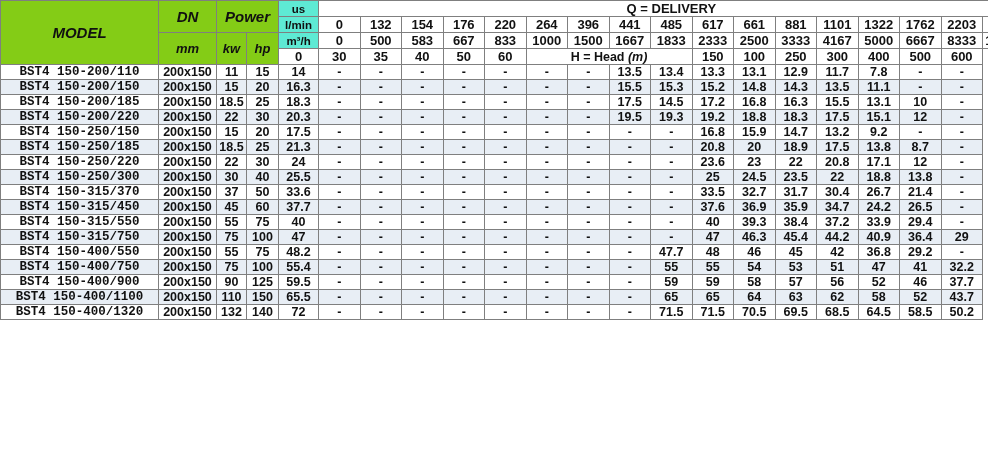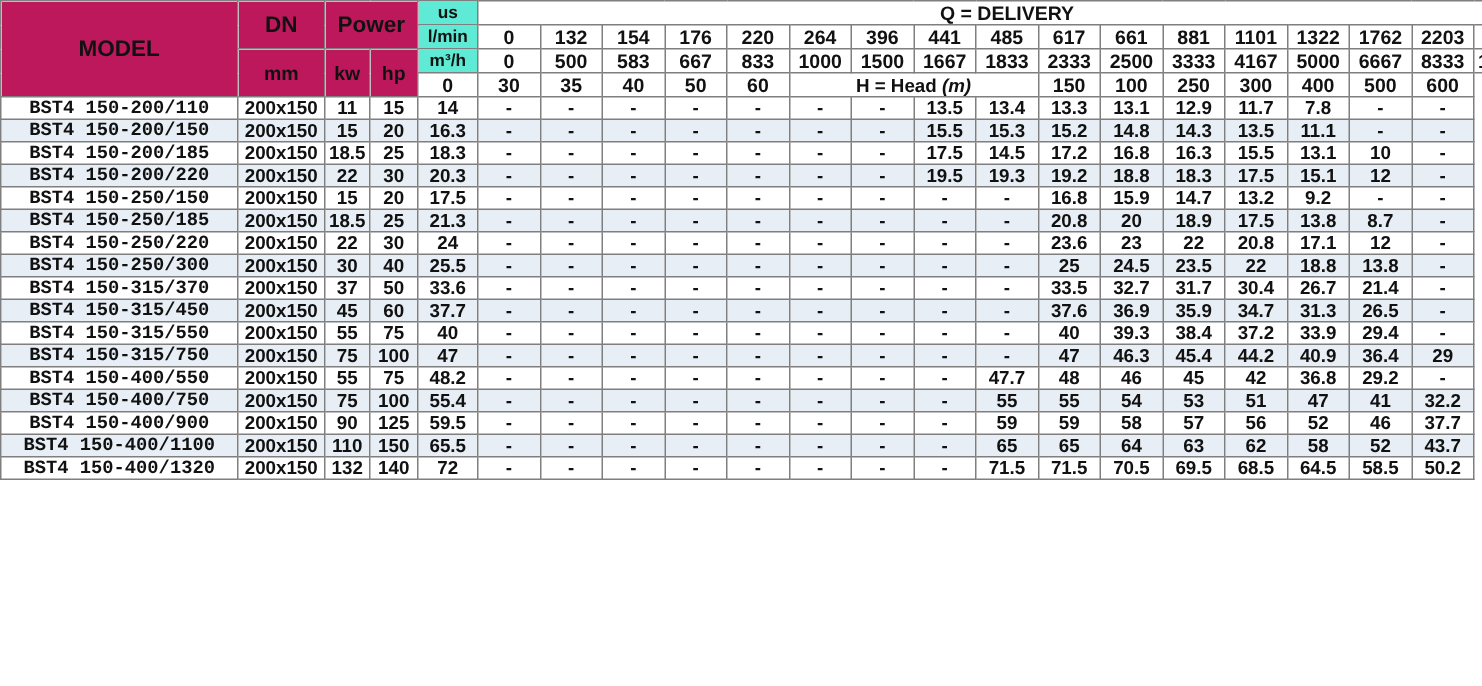--- a/index.html
+++ b/index.html
@@ -29,22 +29,23 @@
     border: 1px solid #7f7f7f;
     padding: 0;
     text-align: center;
     vertical-align: middle;
     font-weight: bold;
     white-space: nowrap;
     overflow: hidden;
   }
   
   .hdr-cell {
-    background: #be185d;
+    background: #84cc16;
     font-size: 13px;
+    font-style: italic;
   }
   .hdr-tall {
     font-size: 15px;
   }
   .unit-cell {
     font-size: 11.5px;
     font-weight: bold;
     text-align: right;
     padding-right: 2px;
     background: #5eead4;
@@ -408,21 +409,21 @@
           <td class="val">-</td>
           <td class="val">-</td>
           <td class="val">-</td>
           <td class="val">-</td>
           <td class="val">-</td>
           <td class="val">-</td>
           <td class="val">37.6</td>
           <td class="val">36.9</td>
           <td class="val">35.9</td>
           <td class="val">34.7</td>
-          <td class="val">31.3</td>
+          <td class="val">24.2</td>
           <td class="val">26.5</td>
           <td class="val">-</td>
         </tr>
         <tr class="row-odd">
           <td class="model">BST4 150-315/550</td>
           <td class="dn">200x150</td>
           <td class="kw">55</td>
           <td class="hp">75</td>
           <td class="us">40</td>
           <td class="val">-</td>

